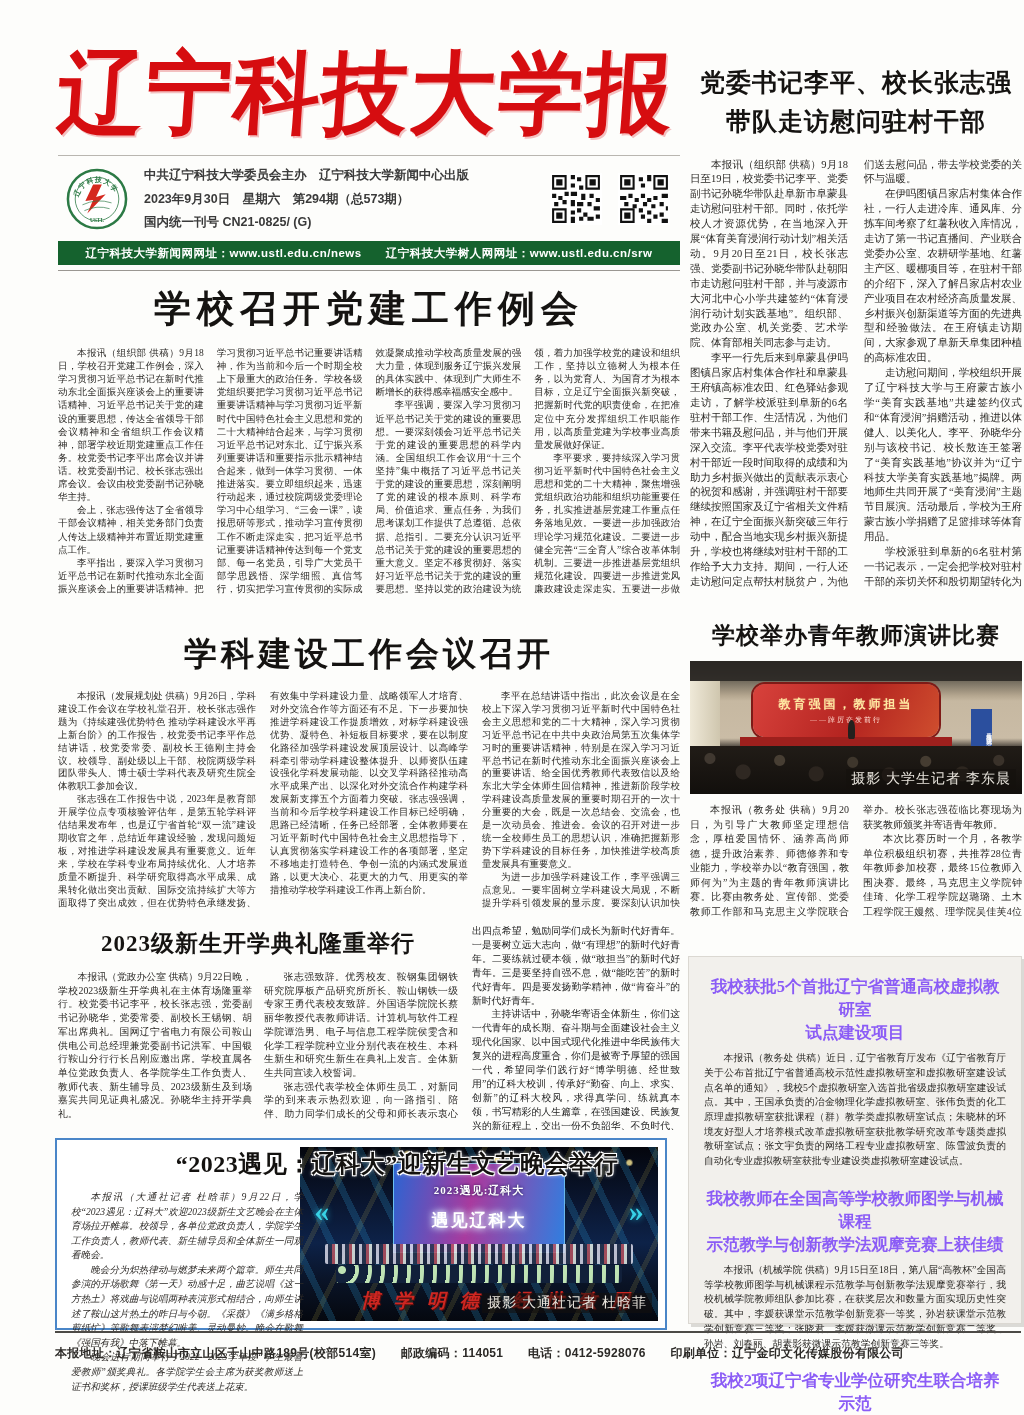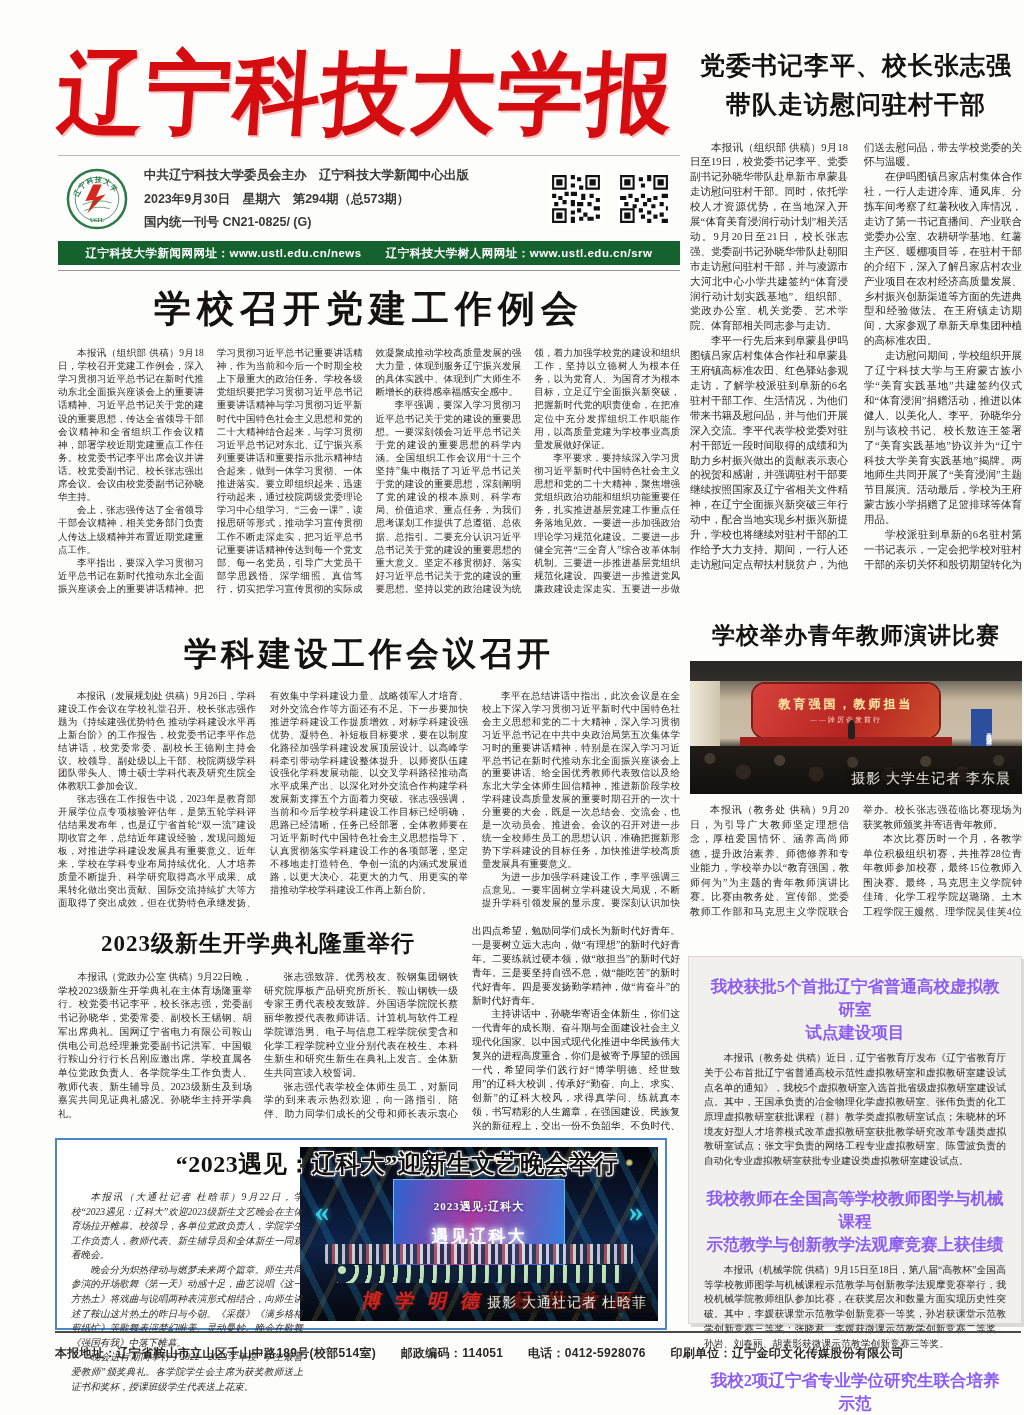--- a/index.html
+++ b/index.html
@@ -23,21 +23,21 @@
        font-size:11.5px;font-weight:bold;padding:5px 0 4px;letter-spacing:.5px;}
   .mast-rule{border-bottom:1px solid #9a9792;margin-top:5px;}
 
   
   .headline{font-weight:bold;color:#151311;text-align:center;font-family:"Liberation Serif",serif;}
   .body-text{text-align:justify;color:#2b2926;}
   .body-text p{margin:0;text-indent:2em;}
   .lead{font-weight:normal;}
 
   
-  .art-visit{position:absolute;left:690px;top:47px;width:332px;}
+  .art-visit{position:absolute;left:690px;top:64px;width:332px;}
   .art-visit .headline{font-size:25px;line-height:1.55;letter-spacing:1px;}
   .art-visit .body-text{margin-top:16px;column-count:2;column-gap:16px;
        font-size:10.5px;line-height:1.42;height:446px;overflow:hidden;}
 
   
   .art-party{position:absolute;left:58px;top:284px;width:622px;}
   .art-party .headline{font-size:37px;letter-spacing:6px;}
   .art-party .body-text{margin-top:13px;column-count:4;column-gap:13px;
        font-size:9.5px;line-height:1.38;height:250px;overflow:hidden;}
 
@@ -119,21 +119,21 @@
         repeating-linear-gradient(64deg, transparent 0 26px, rgba(46,160,220,.22) 26px 33px),
         repeating-linear-gradient(-64deg, transparent 0 34px, rgba(240,220,90,.12) 34px 39px),
         linear-gradient(180deg,#04060d 0%,#0a1630 32%,#0d2248 55%,#0a1428 76%,#05080f 100%);}
   .photo-gala .chev{position:absolute;top:28%;font-size:30px;font-weight:bold;color:#38d2e6;
        text-shadow:0 0 6px #1aa9c9;line-height:1;}
   .photo-gala .chev.l{left:4%;}
   .photo-gala .chev.r{right:4%;}
   .photo-gala .screen{position:absolute;left:26%;top:9%;width:48%;height:52%;
        background:linear-gradient(100deg,#2c64d2 0%,#a93a9e 45%,#2f7fe0 100%);
        border:1px solid rgba(140,240,255,.6);display:flex;flex-direction:column;
-       align-items:center;justify-content:center;gap:11px;margin-top:16px;}
+       align-items:center;justify-content:center;gap:11px;}
   .photo-gala .screen .top{color:#fff;font-weight:bold;font-size:11px;letter-spacing:1px;
        text-shadow:0 0 3px #114;}
   .photo-gala .screen .main{color:#fff;font-weight:bold;font-size:17px;letter-spacing:2px;
        text-shadow:0 0 6px #fff,0 0 10px #9fd4ff;}
   .photo-gala .row-cast{position:absolute;left:7%;width:86%;height:11%;bottom:33%;
        background:repeating-linear-gradient(90deg,#d9d9e8 0 3px,#27344e 3px 7px,#b8525f 7px 10px,#e7efe7 10px 13px,#1d2740 13px 17px);
        opacity:.85;border-radius:2px;}
   .photo-gala .row-green{position:absolute;left:10%;width:80%;height:10%;bottom:22%;
        background:repeating-radial-gradient(circle at 6px 5px,#bfe3b4 0 3.5px,rgba(20,32,54,0) 4.5px 13px),#11203a;
        border-radius:3px;}

